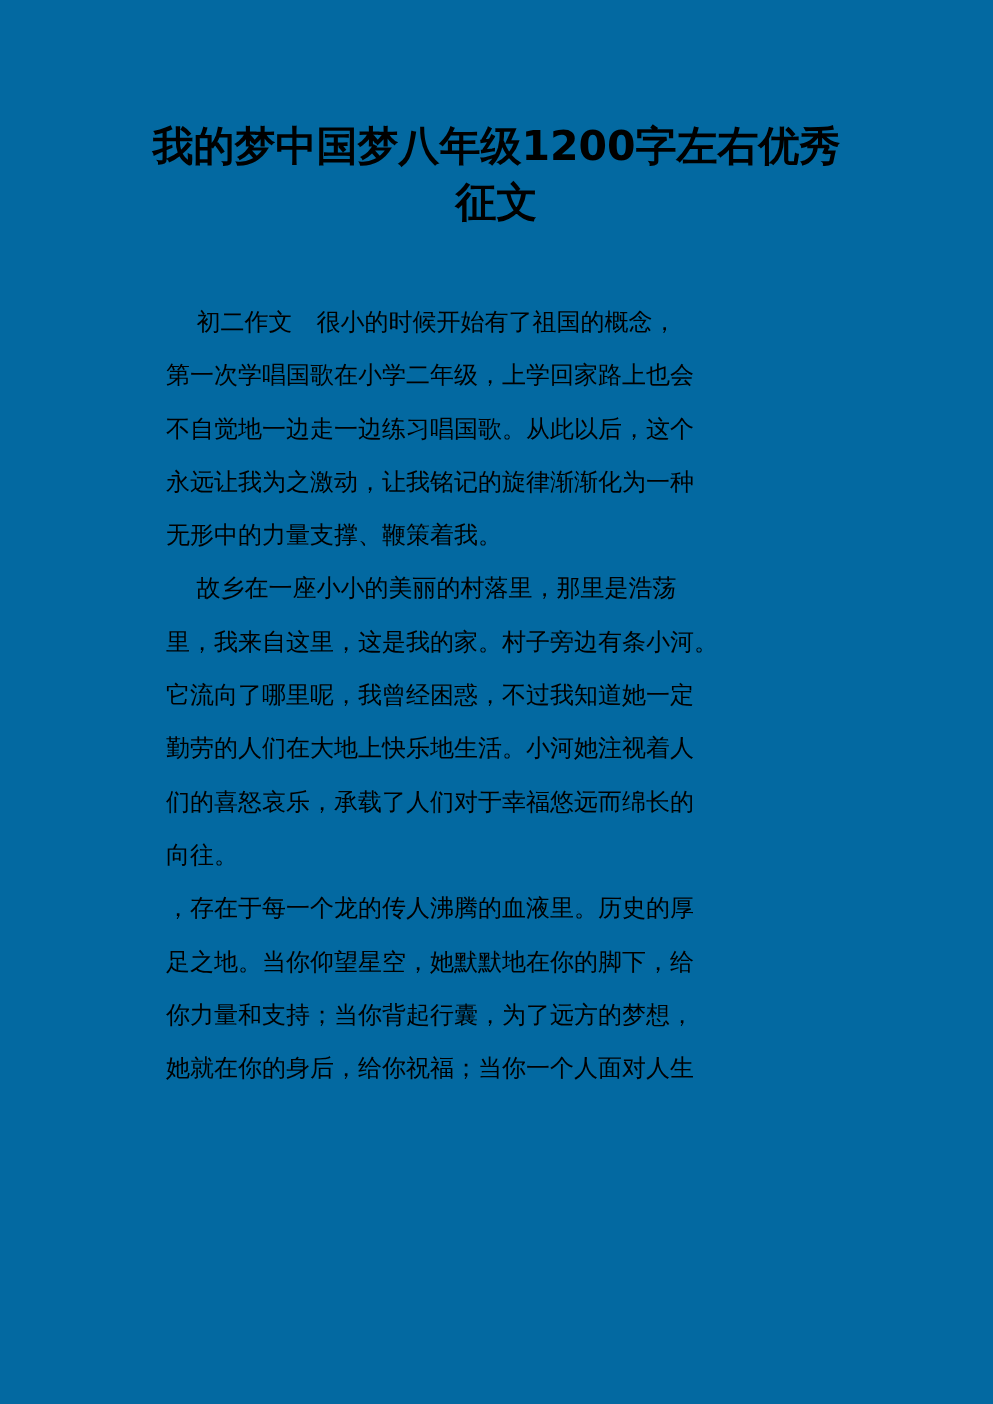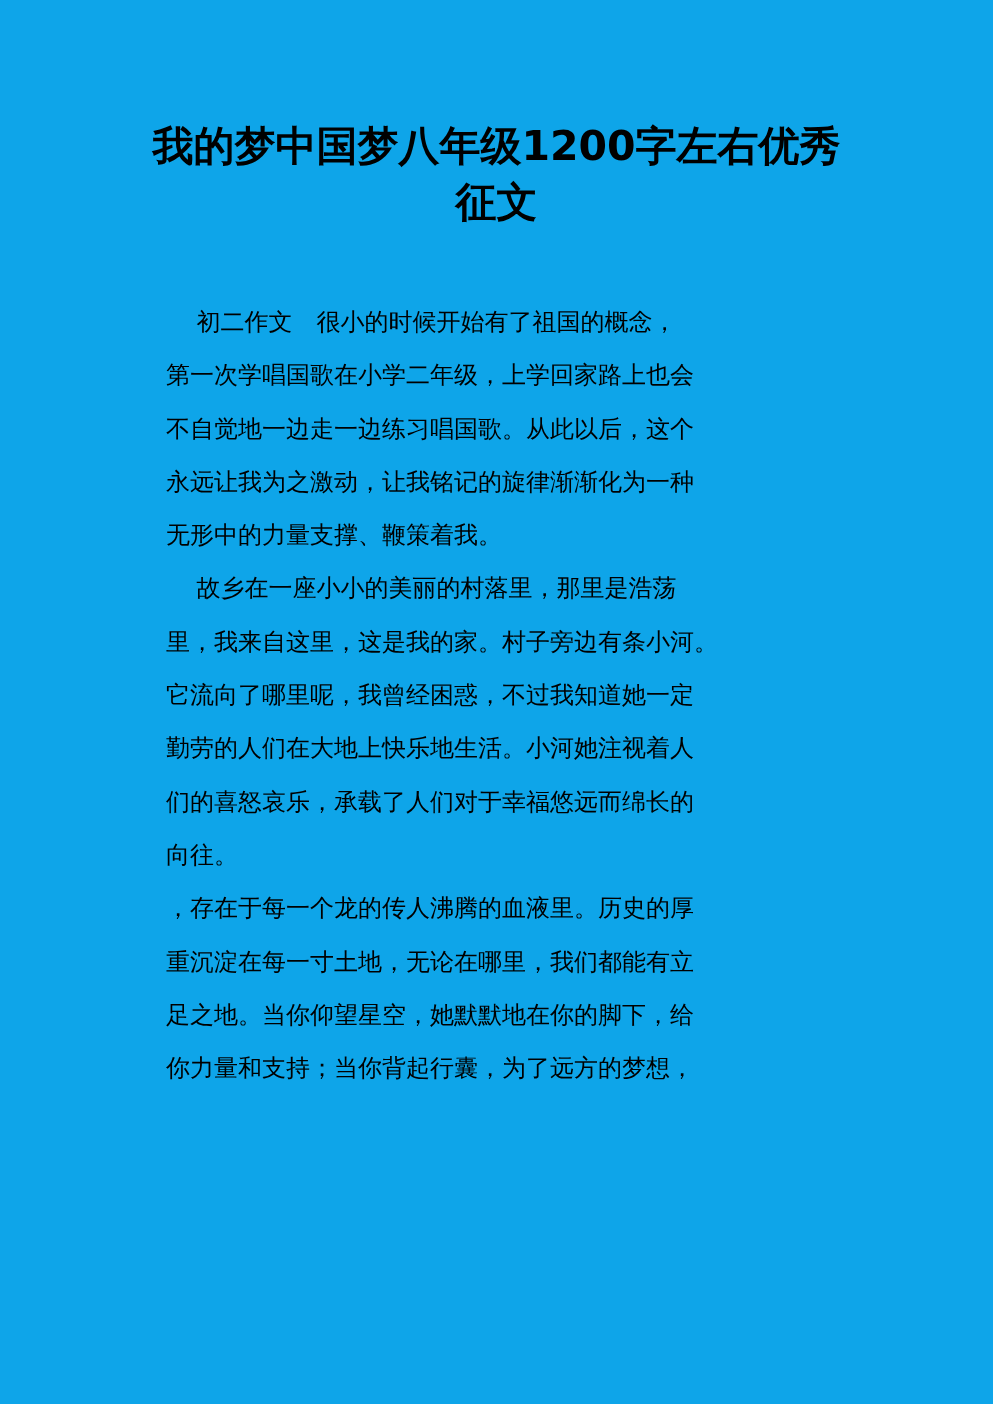--- a/index.html
+++ b/index.html
@@ -1,17 +1,17 @@
 <!DOCTYPE html>
 <html><head>
 <meta charset="utf-8">
 <style>
   html, body { margin: 0; padding: 0; background: #ffffff; }
   body { width: 993px; height: 1404px; position: relative; overflow: hidden; color: #000; }
-  .page { position: absolute; left: 0; top: 0; width: 993px; height: 1404px; background: #0ea5e9; }
+  .page { position: absolute; left: 0; top: 0; width: 993px; height: 1404px; background: #0369a1; }
   .title {
     position: absolute; left: 0; top: 118px; width: 993px; text-align: center;
     font-family: "DejaVu Sans", "Liberation Sans", sans-serif; font-weight: bold;
     font-size: 41px; line-height: 56px; letter-spacing: 0px;
   }
   .title .line { display: block; white-space: nowrap; }
   .body-text {
     position: absolute; left: 166px; top: 296px; width: 680px;
     font-family: "DejaVu Serif", "Liberation Serif", serif;
     font-size: 24px; line-height: 53.3px;
@@ -33,17 +33,17 @@
     <span class="line">不自觉地一边走一边练习唱国歌。从此以后，这个</span>
     <span class="line">永远让我为之激动，让我铭记的旋律渐渐化为一种</span>
     <span class="line">无形中的力量支撑、鞭策着我。</span>
     <span class="line">    故乡在一座小小的美丽的村落里，那里是浩荡</span>
     <span class="line">里，我来自这里，这是我的家。村子旁边有条小河。</span>
     <span class="line">它流向了哪里呢，我曾经困惑，不过我知道她一定</span>
     <span class="line">勤劳的人们在大地上快乐地生活。小河她注视着人</span>
     <span class="line">们的喜怒哀乐，承载了人们对于幸福悠远而绵长的</span>
     <span class="line">向往。</span>
     <span class="line">，存在于每一个龙的传人沸腾的血液里。历史的厚</span>
-    <span class="line">重沉淀在每一寸土地，无论在哪里，我们都能有立</span>
     <span class="line">足之地。当你仰望星空，她默默地在你的脚下，给</span>
     <span class="line">你力量和支持；当你背起行囊，为了远方的梦想，</span>
+    <span class="line">她就在你的身后，给你祝福；当你一个人面对人生</span>
   </div>
 </div>
 
 </body></html>

